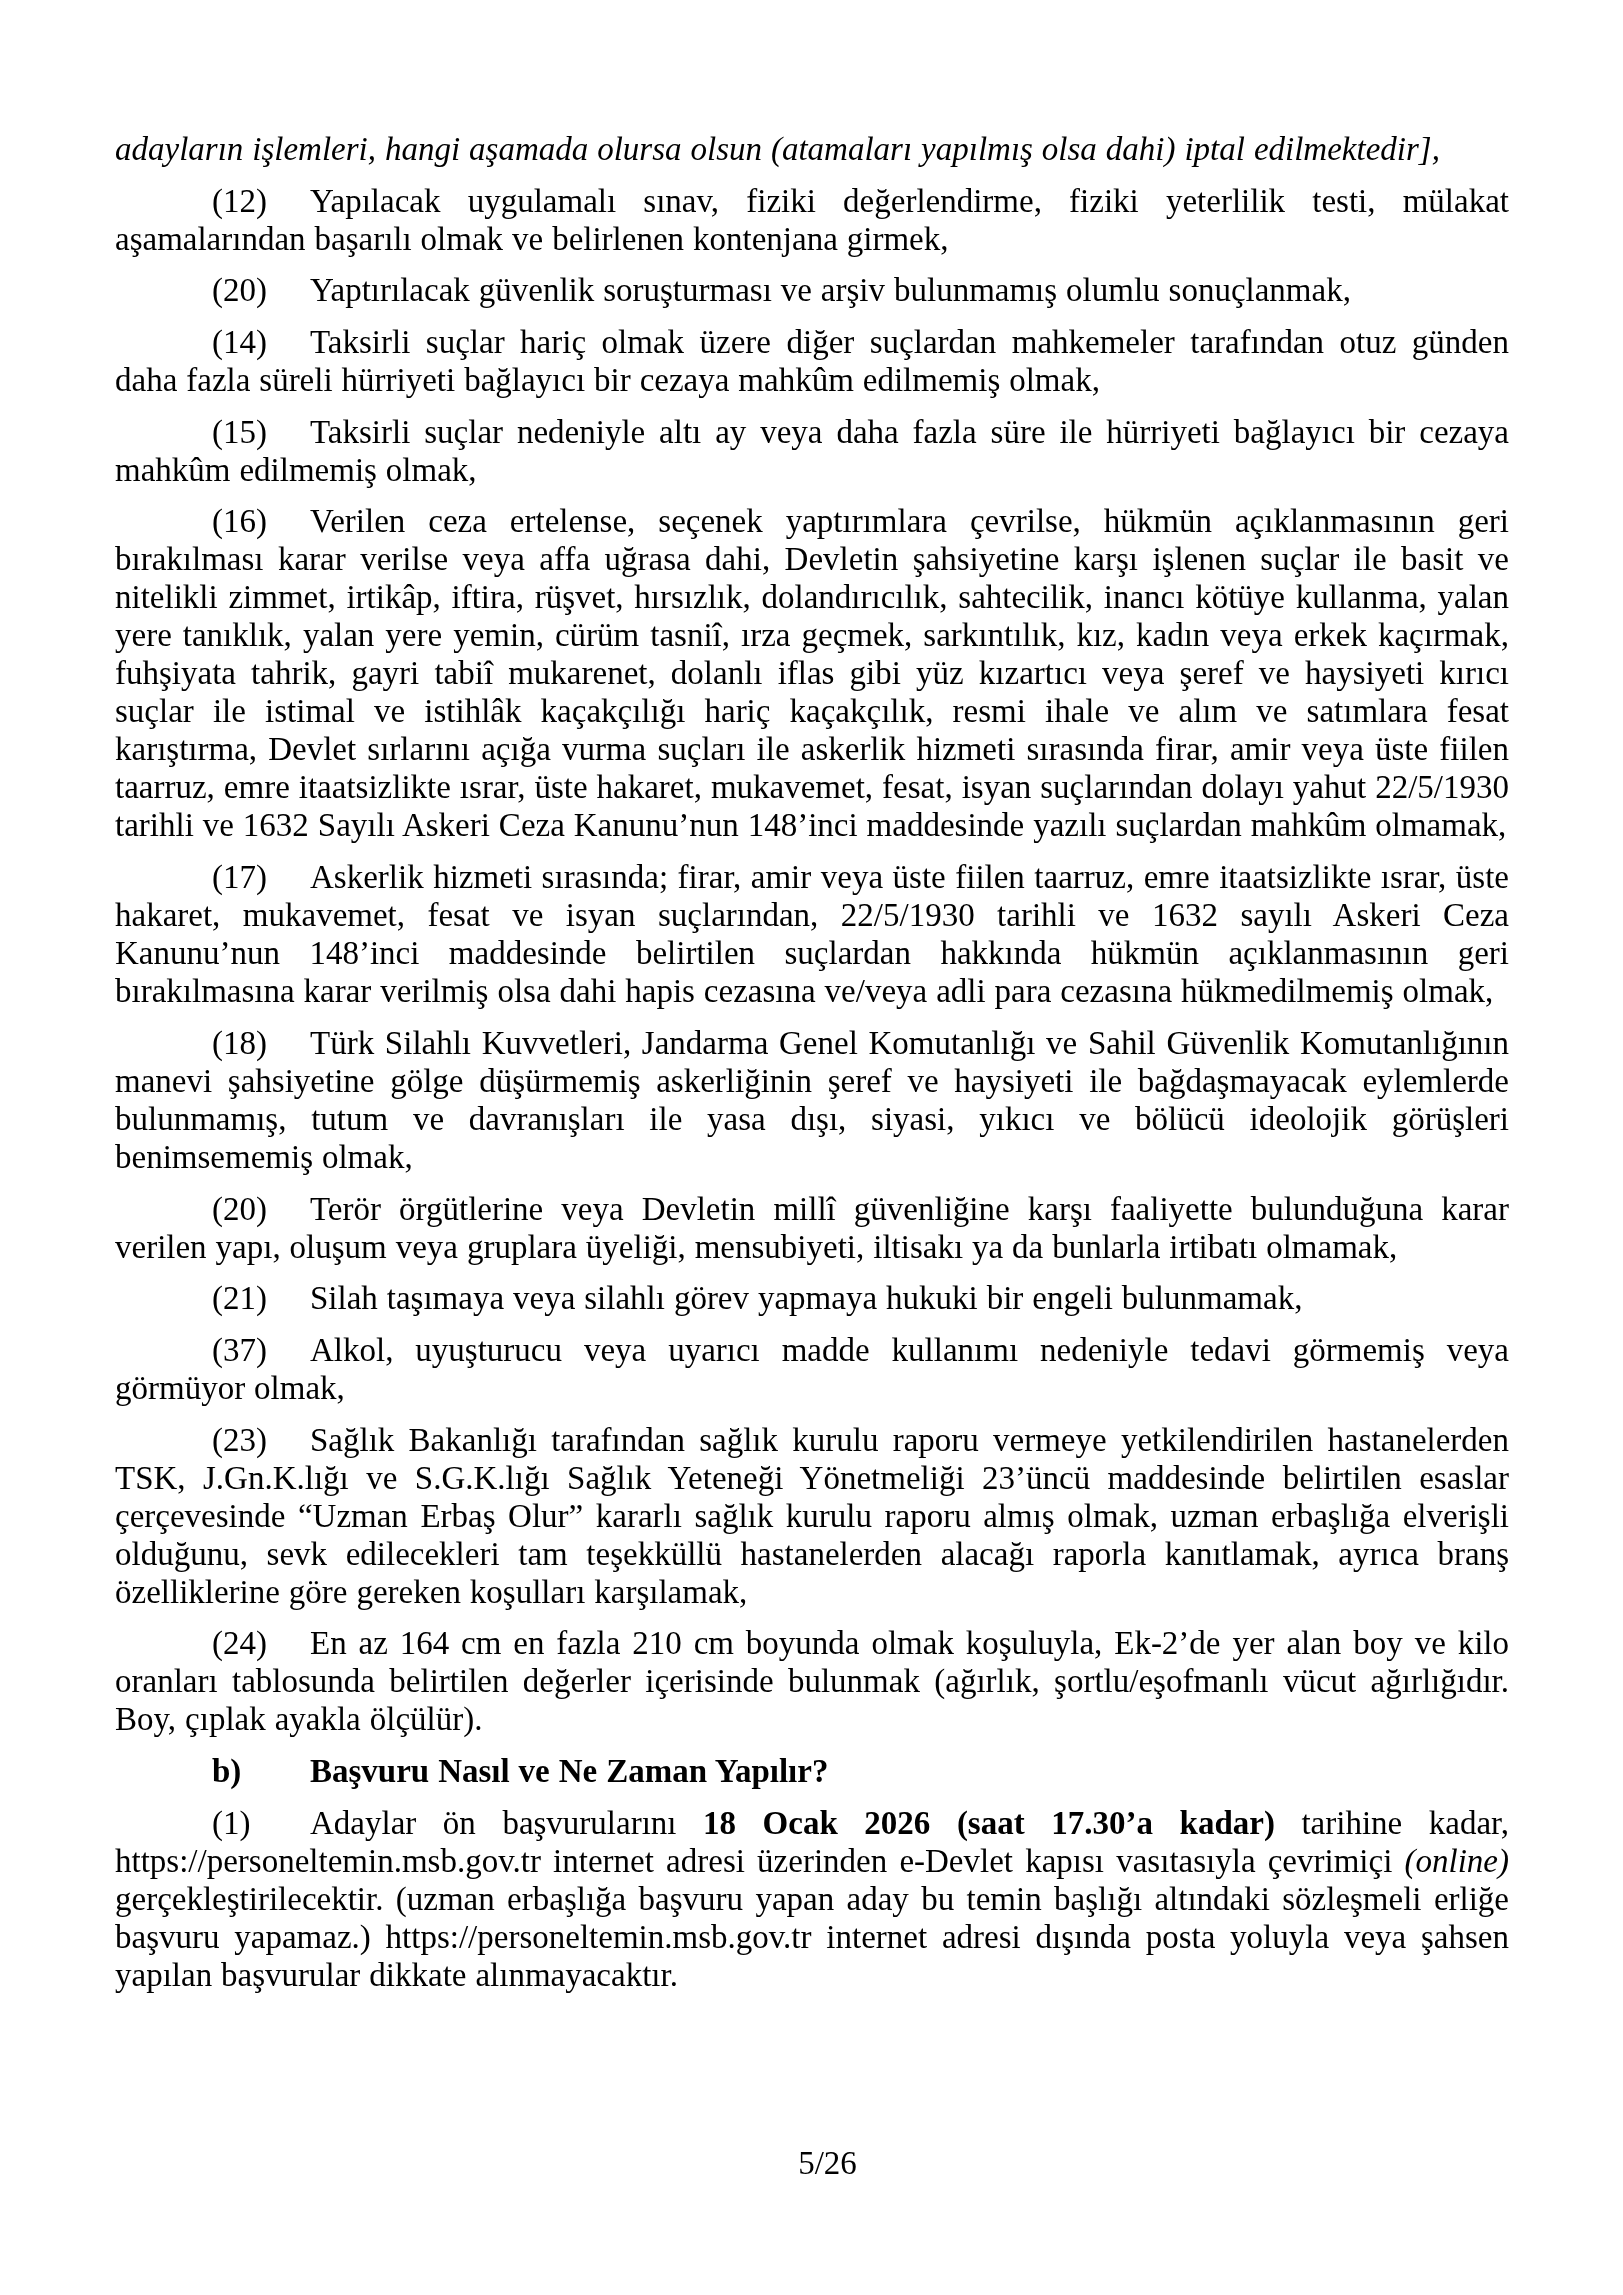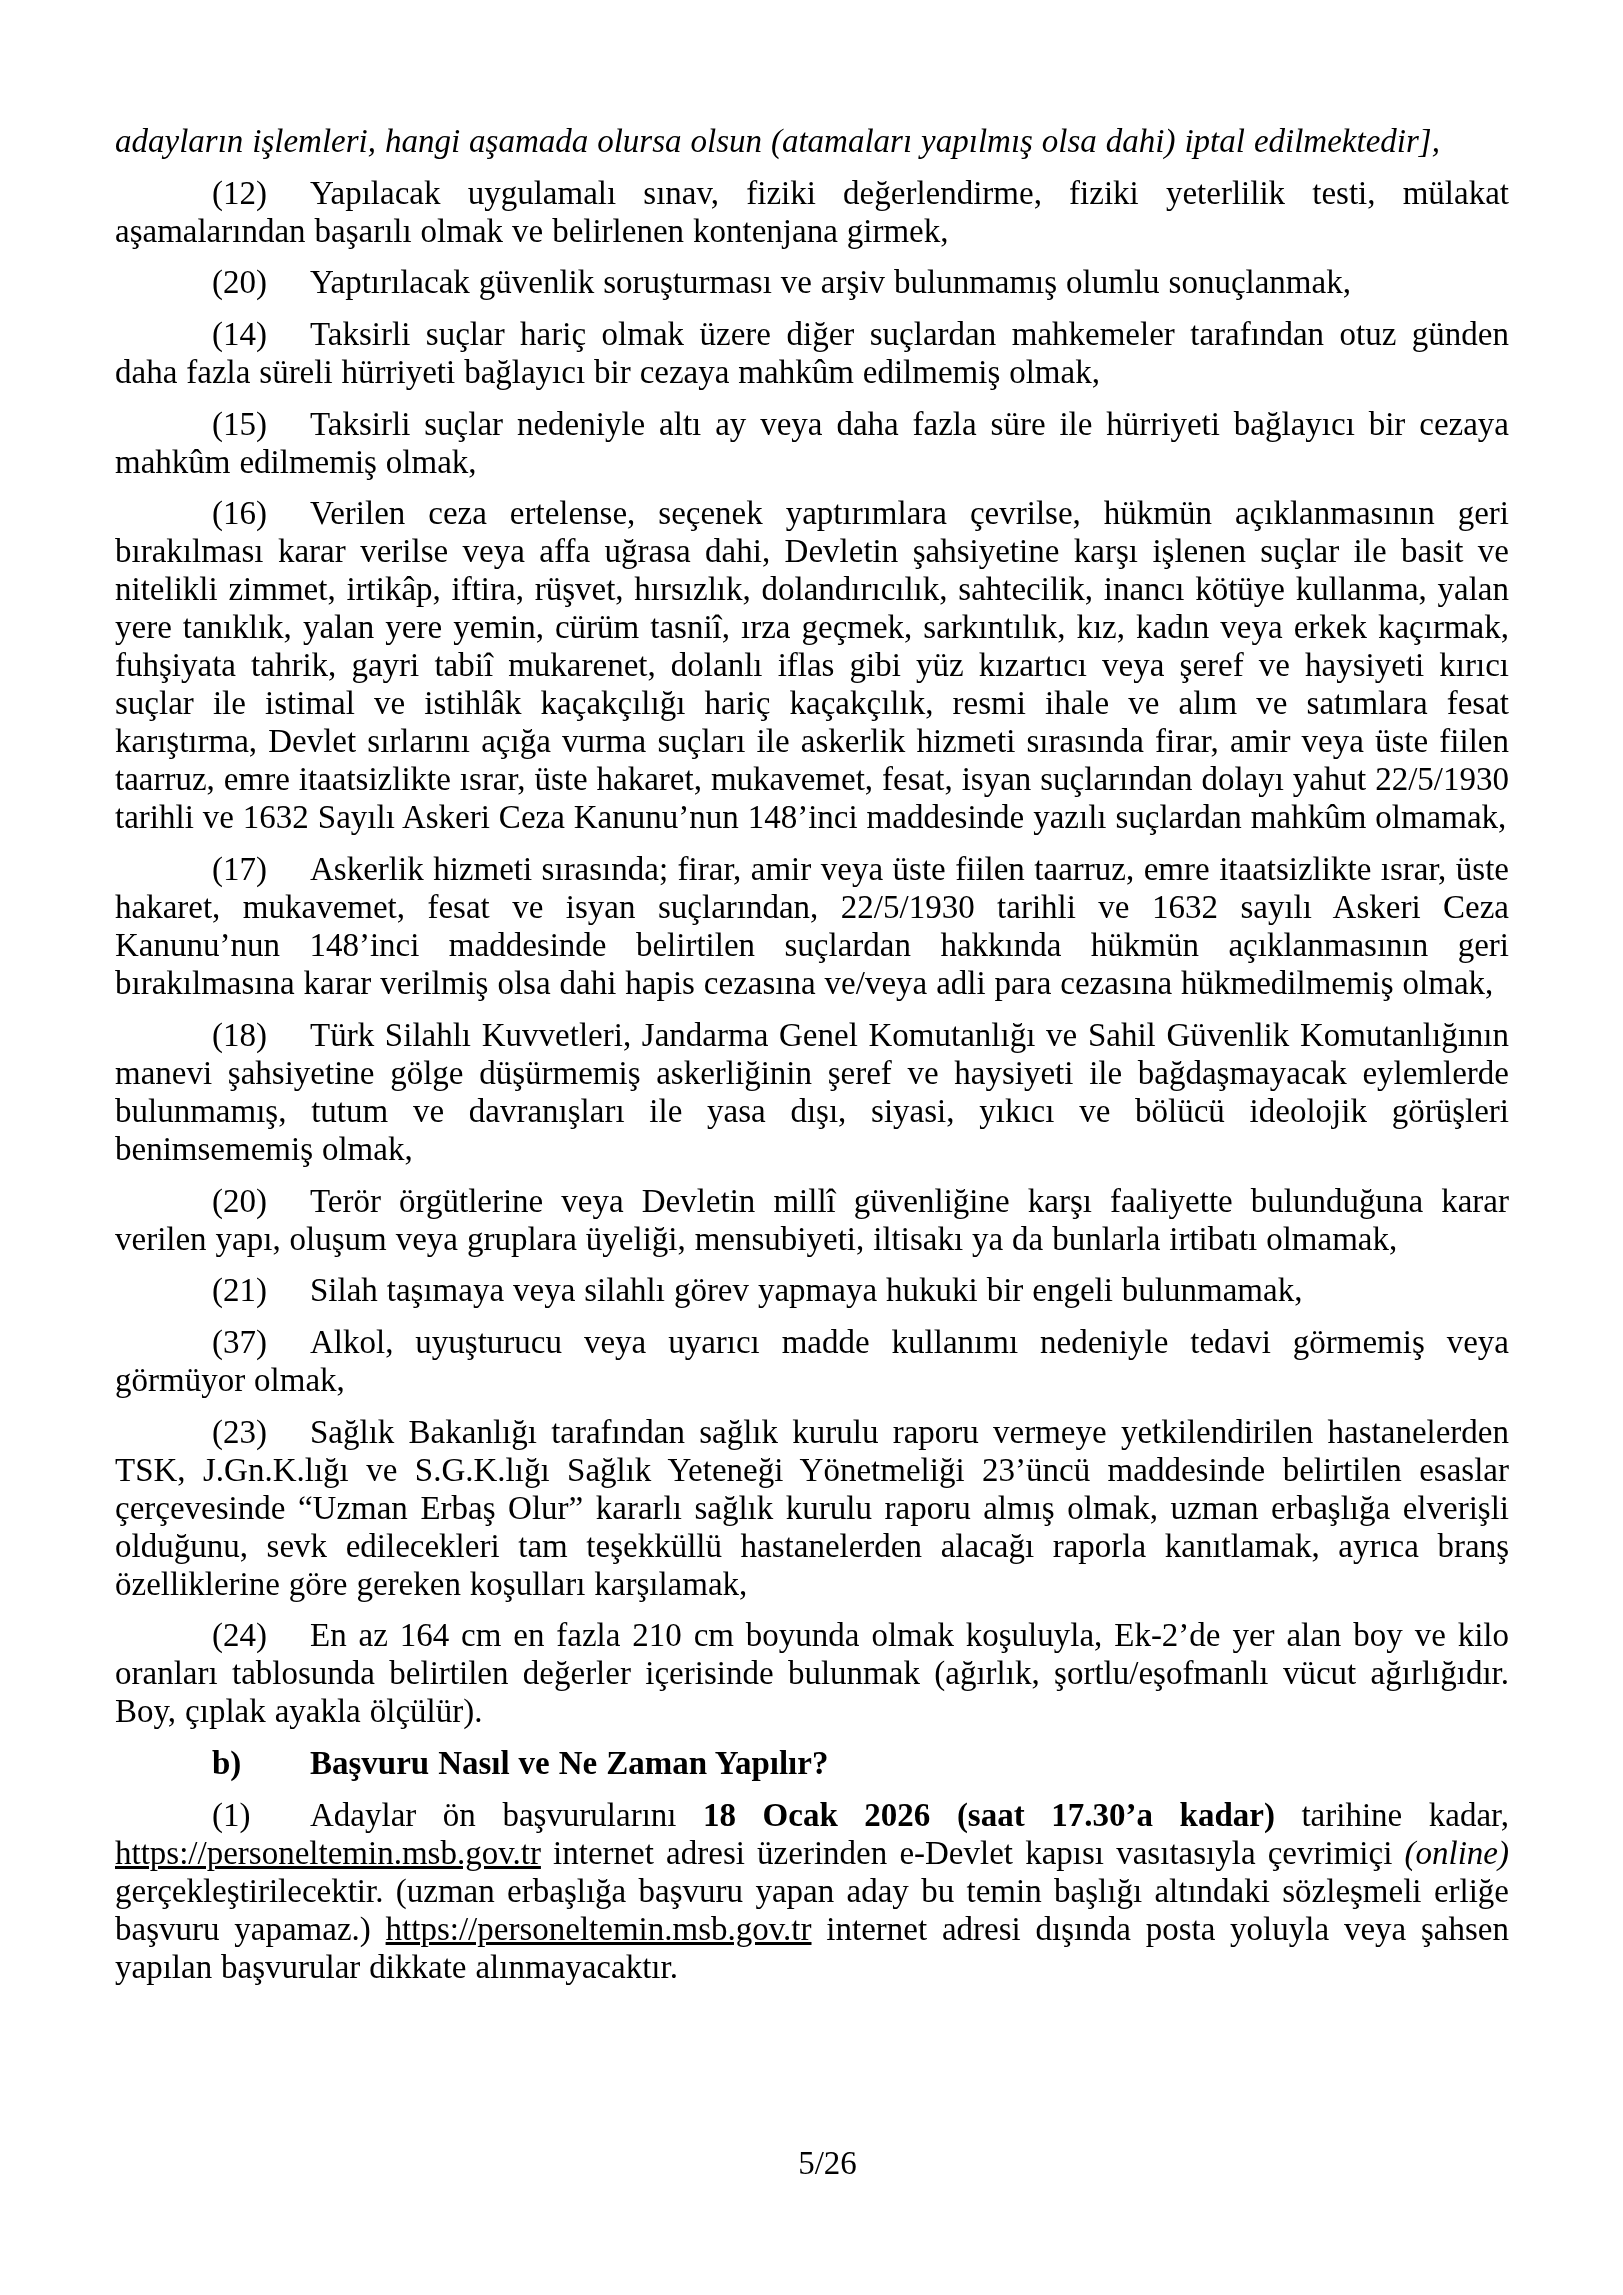--- a/index.html
+++ b/index.html
@@ -2,27 +2,27 @@
 <html lang="tr" style="font-size:10.5px"><head>
 <meta charset="utf-8">
 <style>
   html,body{margin:0;padding:0}
   body{
     width:1623px;height:2295px;
     background:#ffffff;color:#000000;
     font-family:"Liberation Serif","DejaVu Serif",serif;
   }
   .page{position:relative;width:1623px;height:2295px;overflow:hidden;background:#fff}
-  .content{position:absolute;left:115px;top:122px;width:1394px}
+  .content{position:absolute;left:115px;top:130px;width:1394px}
   .para{font-size:33px;line-height:38px;text-align:justify;margin:0 0 13.7px 0;word-spacing:0.7px}
   .indent{text-indent:97px}
   .num{display:inline-block;width:98px;text-indent:0}
   .b{font-weight:bold}
   .i{font-style:italic}
-  .u{text-decoration:underline}
+  .u{}
   .pagenum{
     position:absolute;top:2144px;left:16px;width:1623px;
     text-align:center;font-size:33px;line-height:38px;
   }
 </style>
 </head>
 <body>
 
 <div class="page">
   <div class="content">

